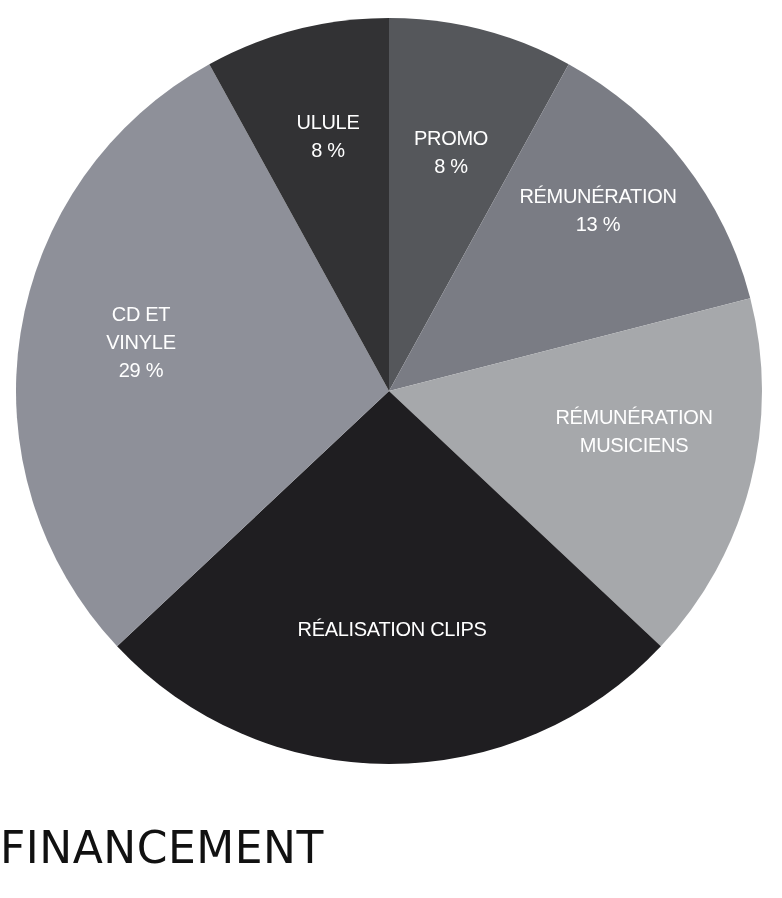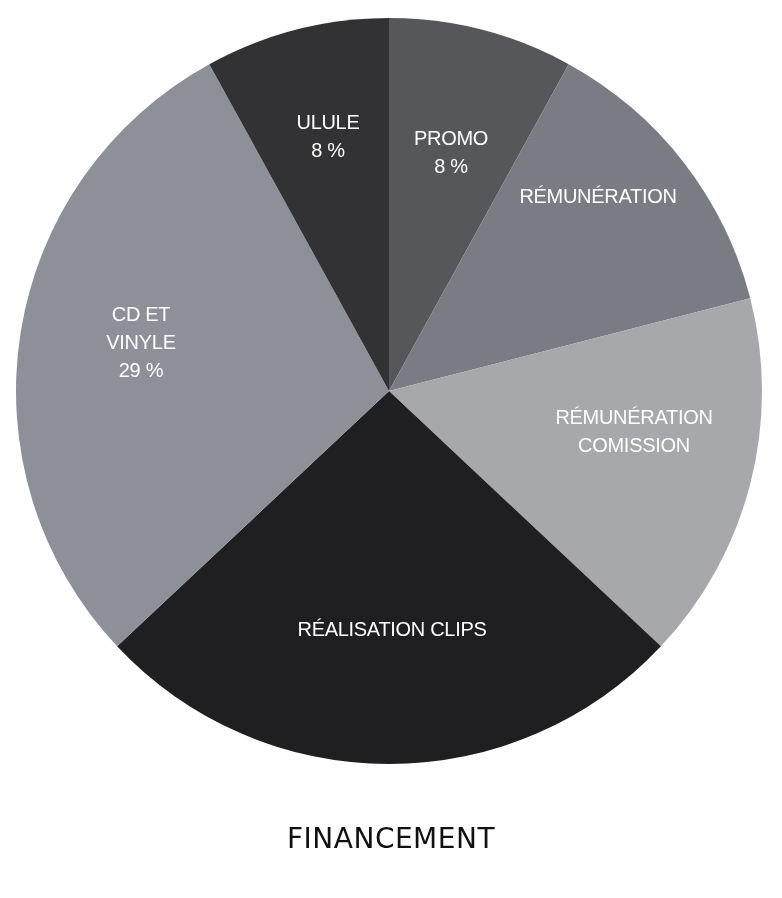--- a/index.html
+++ b/index.html
@@ -1,20 +1,20 @@
 <!DOCTYPE html>
 <html><head>
   <meta charset="utf-8">
   <style>
     html, body { margin: 0; padding: 0; background: #ffffff; }
     body { width: 782px; height: 898px; position: relative; overflow: hidden; font-family: "Liberation Sans", sans-serif; }
     #chart { position: absolute; left: 0; top: 0; width: 782px; height: 800px; }
     .slice-label { position: absolute; color: #ffffff; font-family: "Liberation Sans", sans-serif; font-size: 20px; line-height: 28px; text-align: center; white-space: nowrap; transform: translate(-50%, 0); letter-spacing: -0.3px; }
     .slice-label span { display: block; }
-    #chart-title { position: absolute; left: 0; width: 782px; top: 822px; text-align: center; font-family: "DejaVu Sans", sans-serif; font-size: 28px; font-weight: normal; color: #111111; letter-spacing: 0.5px; margin: 0; }
+    #chart-title { position: absolute; left: 0; width: 782px; top: 822px; font-family: "DejaVu Sans", sans-serif; font-size: 44px; font-weight: normal; color: #111111; letter-spacing: 0.5px; margin: 0; }
   </style>
 </head>
 <body>
 
 <div id="chart">
   <svg id="pie-svg" width="782" height="800" viewBox="0 0 782 800" xmlns="http://www.w3.org/2000/svg">
       <path d="M 389 391 L 389.00 18.00 A 373 373 0 0 1 568.69 64.14 Z" fill="#55575b"></path>
       <path d="M 389 391 L 568.69 64.14 A 373 373 0 0 1 750.28 298.24 Z" fill="#7a7c84"></path>
       <path d="M 389 391 L 750.28 298.24 A 373 373 0 0 1 660.91 646.34 Z" fill="#a6a8ab"></path>
       <path d="M 389 391 L 660.91 646.34 A 373 373 0 0 1 117.09 646.34 Z" fill="#1f1e21"></path>
@@ -22,24 +22,25 @@
       <path d="M 389 391 L 209.31 64.14 A 373 373 0 0 1 389.00 18.00 Z" fill="#323234"></path>
     </svg>
 </div>
 <div id="labels">
     <div class="slice-label" style="left: 451px; top: 124px;">
       <span>PROMO</span>
       <span>8 %</span>
     </div>
     <div class="slice-label" style="left: 598px; top: 182px;">
       <span>RÉMUNÉRATION</span>
+      <span>13 %</span>
     </div>
     <div class="slice-label" style="left: 634px; top: 403px;">
       <span>RÉMUNÉRATION</span>
-      <span>COMISSION</span>
+      <span>MUSICIENS</span>
     </div>
     <div class="slice-label" style="left: 392px; top: 615px;">
       <span>RÉALISATION CLIPS</span>
     </div>
     <div class="slice-label" style="left: 141px; top: 300px;">
       <span>CD ET</span>
       <span>VINYLE</span>
       <span>29 %</span>
     </div>
     <div class="slice-label" style="left: 328px; top: 108px;">

